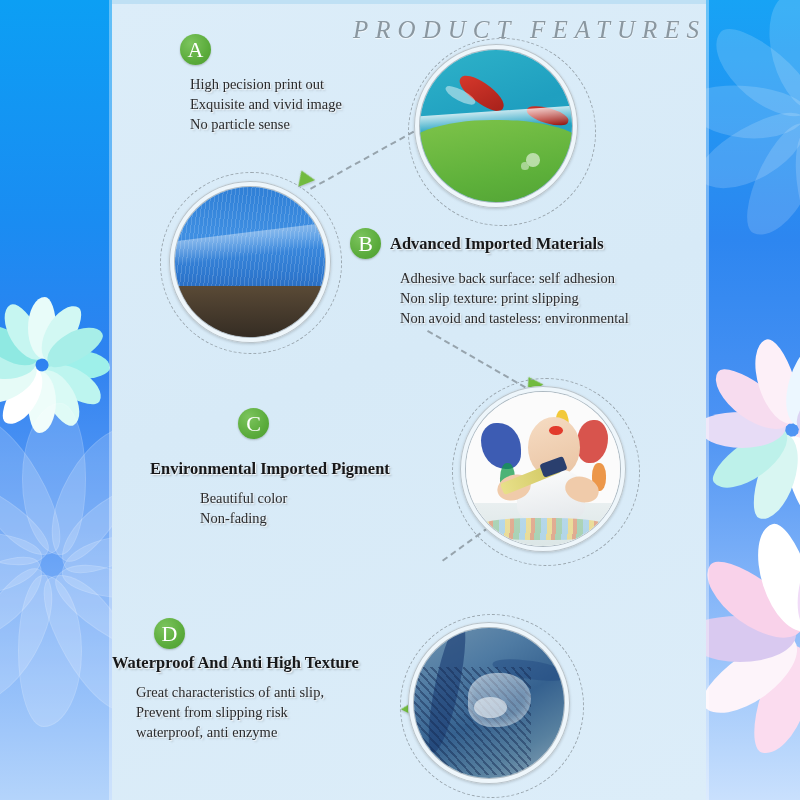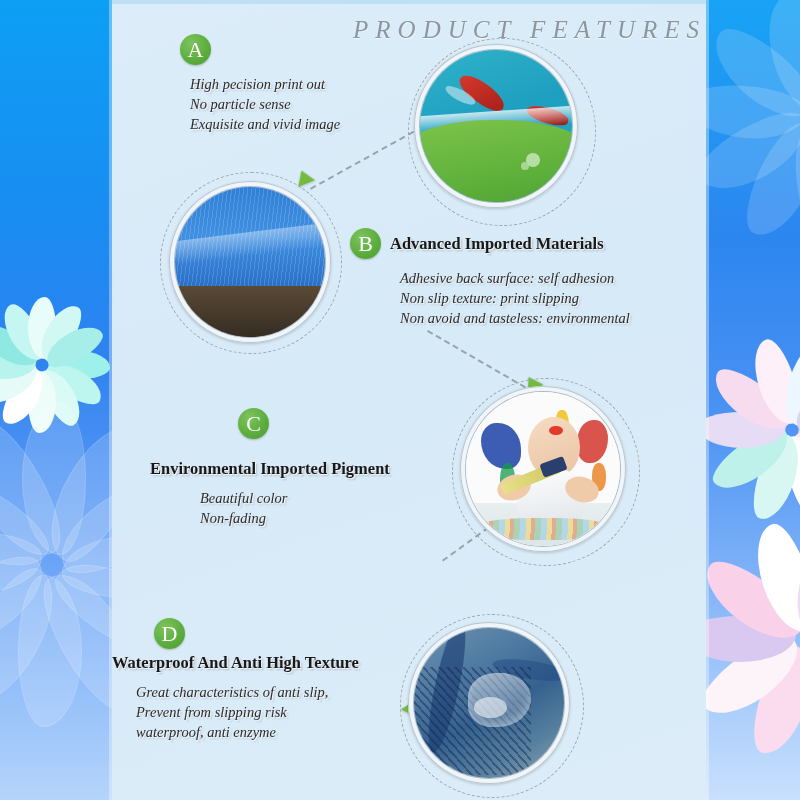--- a/index.html
+++ b/index.html
@@ -95,21 +95,20 @@
   }
   .head-text {
     font-size: 16.5px;
     font-weight: bold;
     color: #17181a;
     white-space: nowrap;
     text-shadow: 1px 1px 1px rgba(255,255,255,.95), 2px 2px 2px rgba(120,130,140,.45);
   }
   .bullets {
     margin-top: 9px;
-    font-style: italic;
     font-size: 14.5px;
     line-height: 1.38;
     color: #2a2b2d;
     white-space: nowrap;
     text-shadow: 1px 1px 1px rgba(255,255,255,.9), 2px 2px 2px rgba(130,140,150,.4);
   }
 
   
   .circ-wrap { position: absolute; }
   .ring-dash {
@@ -345,22 +344,22 @@
         </div>
       </div>
     </div>
 
     <div class="feature" style="left:68px; top:34px;">
       <div class="head-row">
         <div class="badge">A</div>
       </div>
       <div class="bullets" style="margin-left:10px;">
         <div>High pecision print out</div>
+        <div>Exquisite and vivid image</div>
         <div>No particle sense</div>
-        <div>Exquisite and vivid image</div>
       </div>
     </div>
 
     <div class="feature" style="left:238px; top:228px;">
       <div class="head-row">
         <div class="badge">B</div>
         <div class="head-text">Advanced Imported Materials</div>
       </div>
       <div class="bullets" style="margin-left:50px;">
         <div>Adhesive back surface: self adhesion</div>

